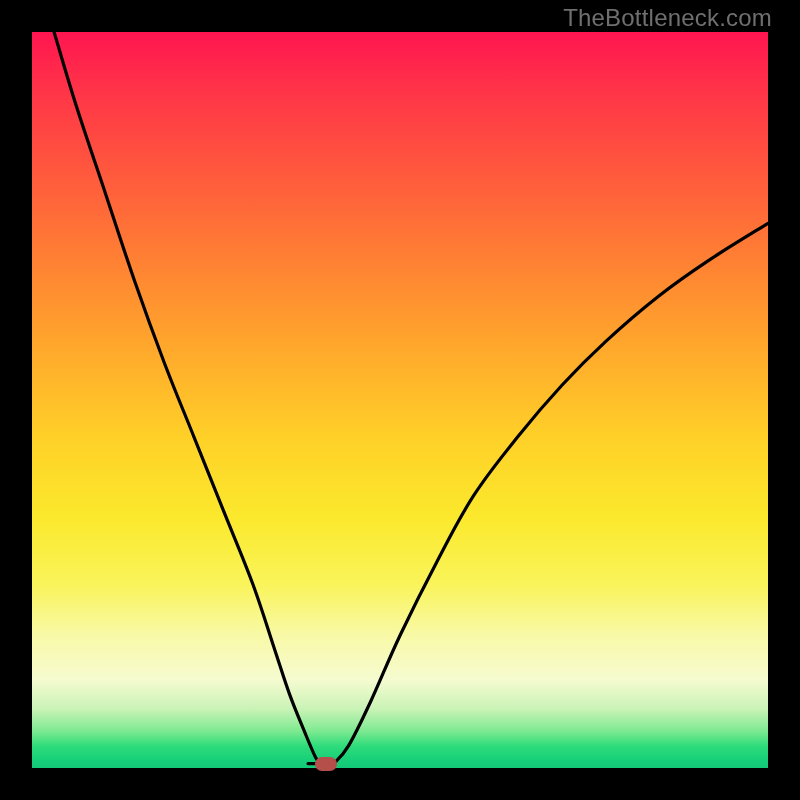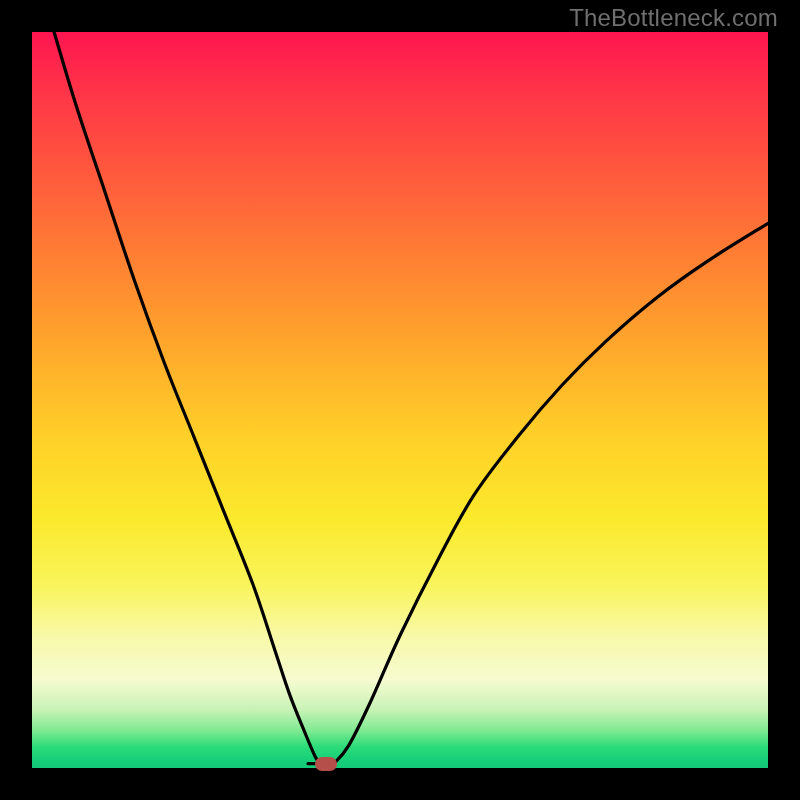--- a/index.html
+++ b/index.html
@@ -13,21 +13,21 @@
   }
   .frame {
     position: relative;
     width: 800px;
     height: 800px;
     background: #000;
   }
   .watermark {
     position: absolute;
     top: 4px;
-    right: 22px;
+    right: 28px;
     color: #6f6f6f;
     font-size: 24px;
     font-weight: 500;
     letter-spacing: 0.2px;
     z-index: 10;
   }
   .plot-area {
     position: absolute;
     left: 32px;
     top: 32px;

